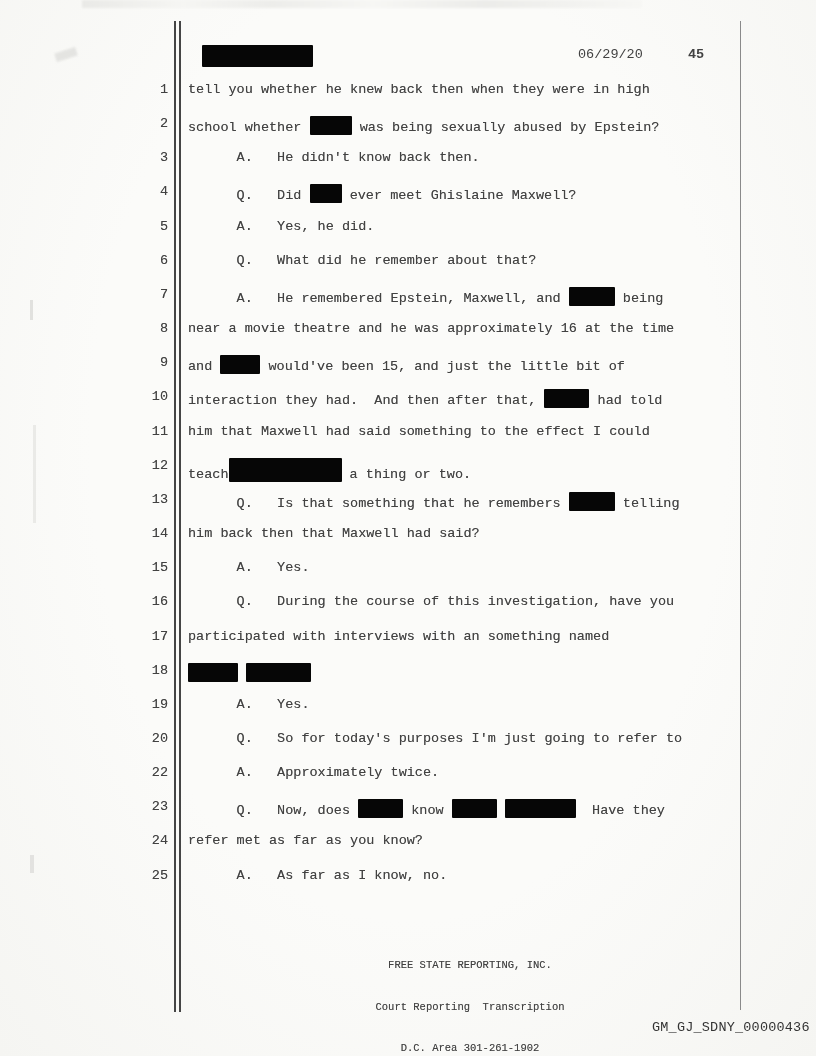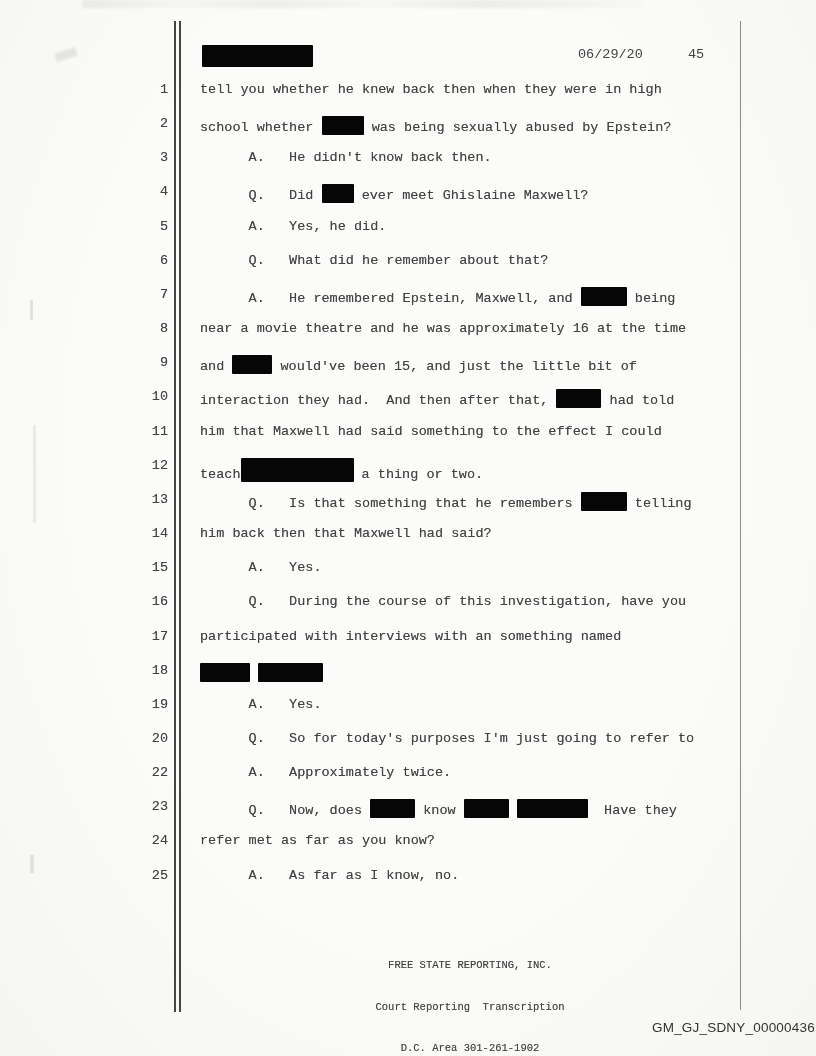--- a/index.html
+++ b/index.html
@@ -19,34 +19,34 @@
   .fleck2{position:absolute;left:30px;top:300px;width:3px;height:20px;background:#dcdcd9;opacity:.8;filter:blur(.5px);}
   .fleck3{position:absolute;left:33px;top:425px;width:3px;height:98px;background:#e4e4e1;opacity:.7;filter:blur(.5px);}
   .fleck4{position:absolute;left:30px;top:855px;width:4px;height:18px;background:#dedddb;opacity:.8;filter:blur(.5px);}
   
   .vline-double{position:absolute;left:174px;top:21px;height:991px;width:3px;
     border-left:2px solid #454545;border-right:2px solid #454545;}
   .vline-right{position:absolute;left:740px;top:21px;height:989px;width:1px;background:#8a8a8a;}
   
   .header-redaction{position:absolute;left:202px;top:45px;width:111px;height:22px;background:#060606;border-radius:1px;}
   .header-date{position:absolute;left:578px;top:47px;font-size:13.5px;white-space:pre;}
-  .header-page{position:absolute;left:688px;top:47px;font-size:13.5px;}
+  .header-page{position:absolute;left:688px;top:47px;font-size:13.5px;font-weight:bold;}
   
   #transcript-body{position:absolute;top:79px;left:0;right:0;font-size:13.5px;
     text-shadow:0 0 .5px rgba(70,70,70,.55);}
   .row{position:relative;height:34.17px;}
   .lineno{position:absolute;left:126px;width:42px;top:3px;text-align:right;}
-  .linetext{position:absolute;left:200px;top:3px;white-space:pre;}
+  .linetext{position:absolute;left:188px;top:3px;white-space:pre;}
   .redact{display:inline-block;background:#060606;height:19px;vertical-align:-4px;border-radius:1px;}
   
   .footer{position:absolute;left:200px;top:931px;width:540px;text-align:center;
     font-size:10.5px;line-height:13.9px;white-space:pre;text-shadow:0 0 .4px rgba(70,70,70,.5);}
   
   .bates{position:absolute;left:652px;top:1020px;
-    font-family:Liberation Sans, sans-serif;font-size:13.5px;color:#333;letter-spacing:.2px;}
+    font-family:Liberation Mono, monospace;font-size:13.5px;color:#333;letter-spacing:.2px;}
 </style>
 </head>
 <body>
 
 <div class="page">
 
   <div class="top-smudge"></div>
   <div class="fleck1"></div>
   <div class="fleck2"></div>
   <div class="fleck3"></div>

